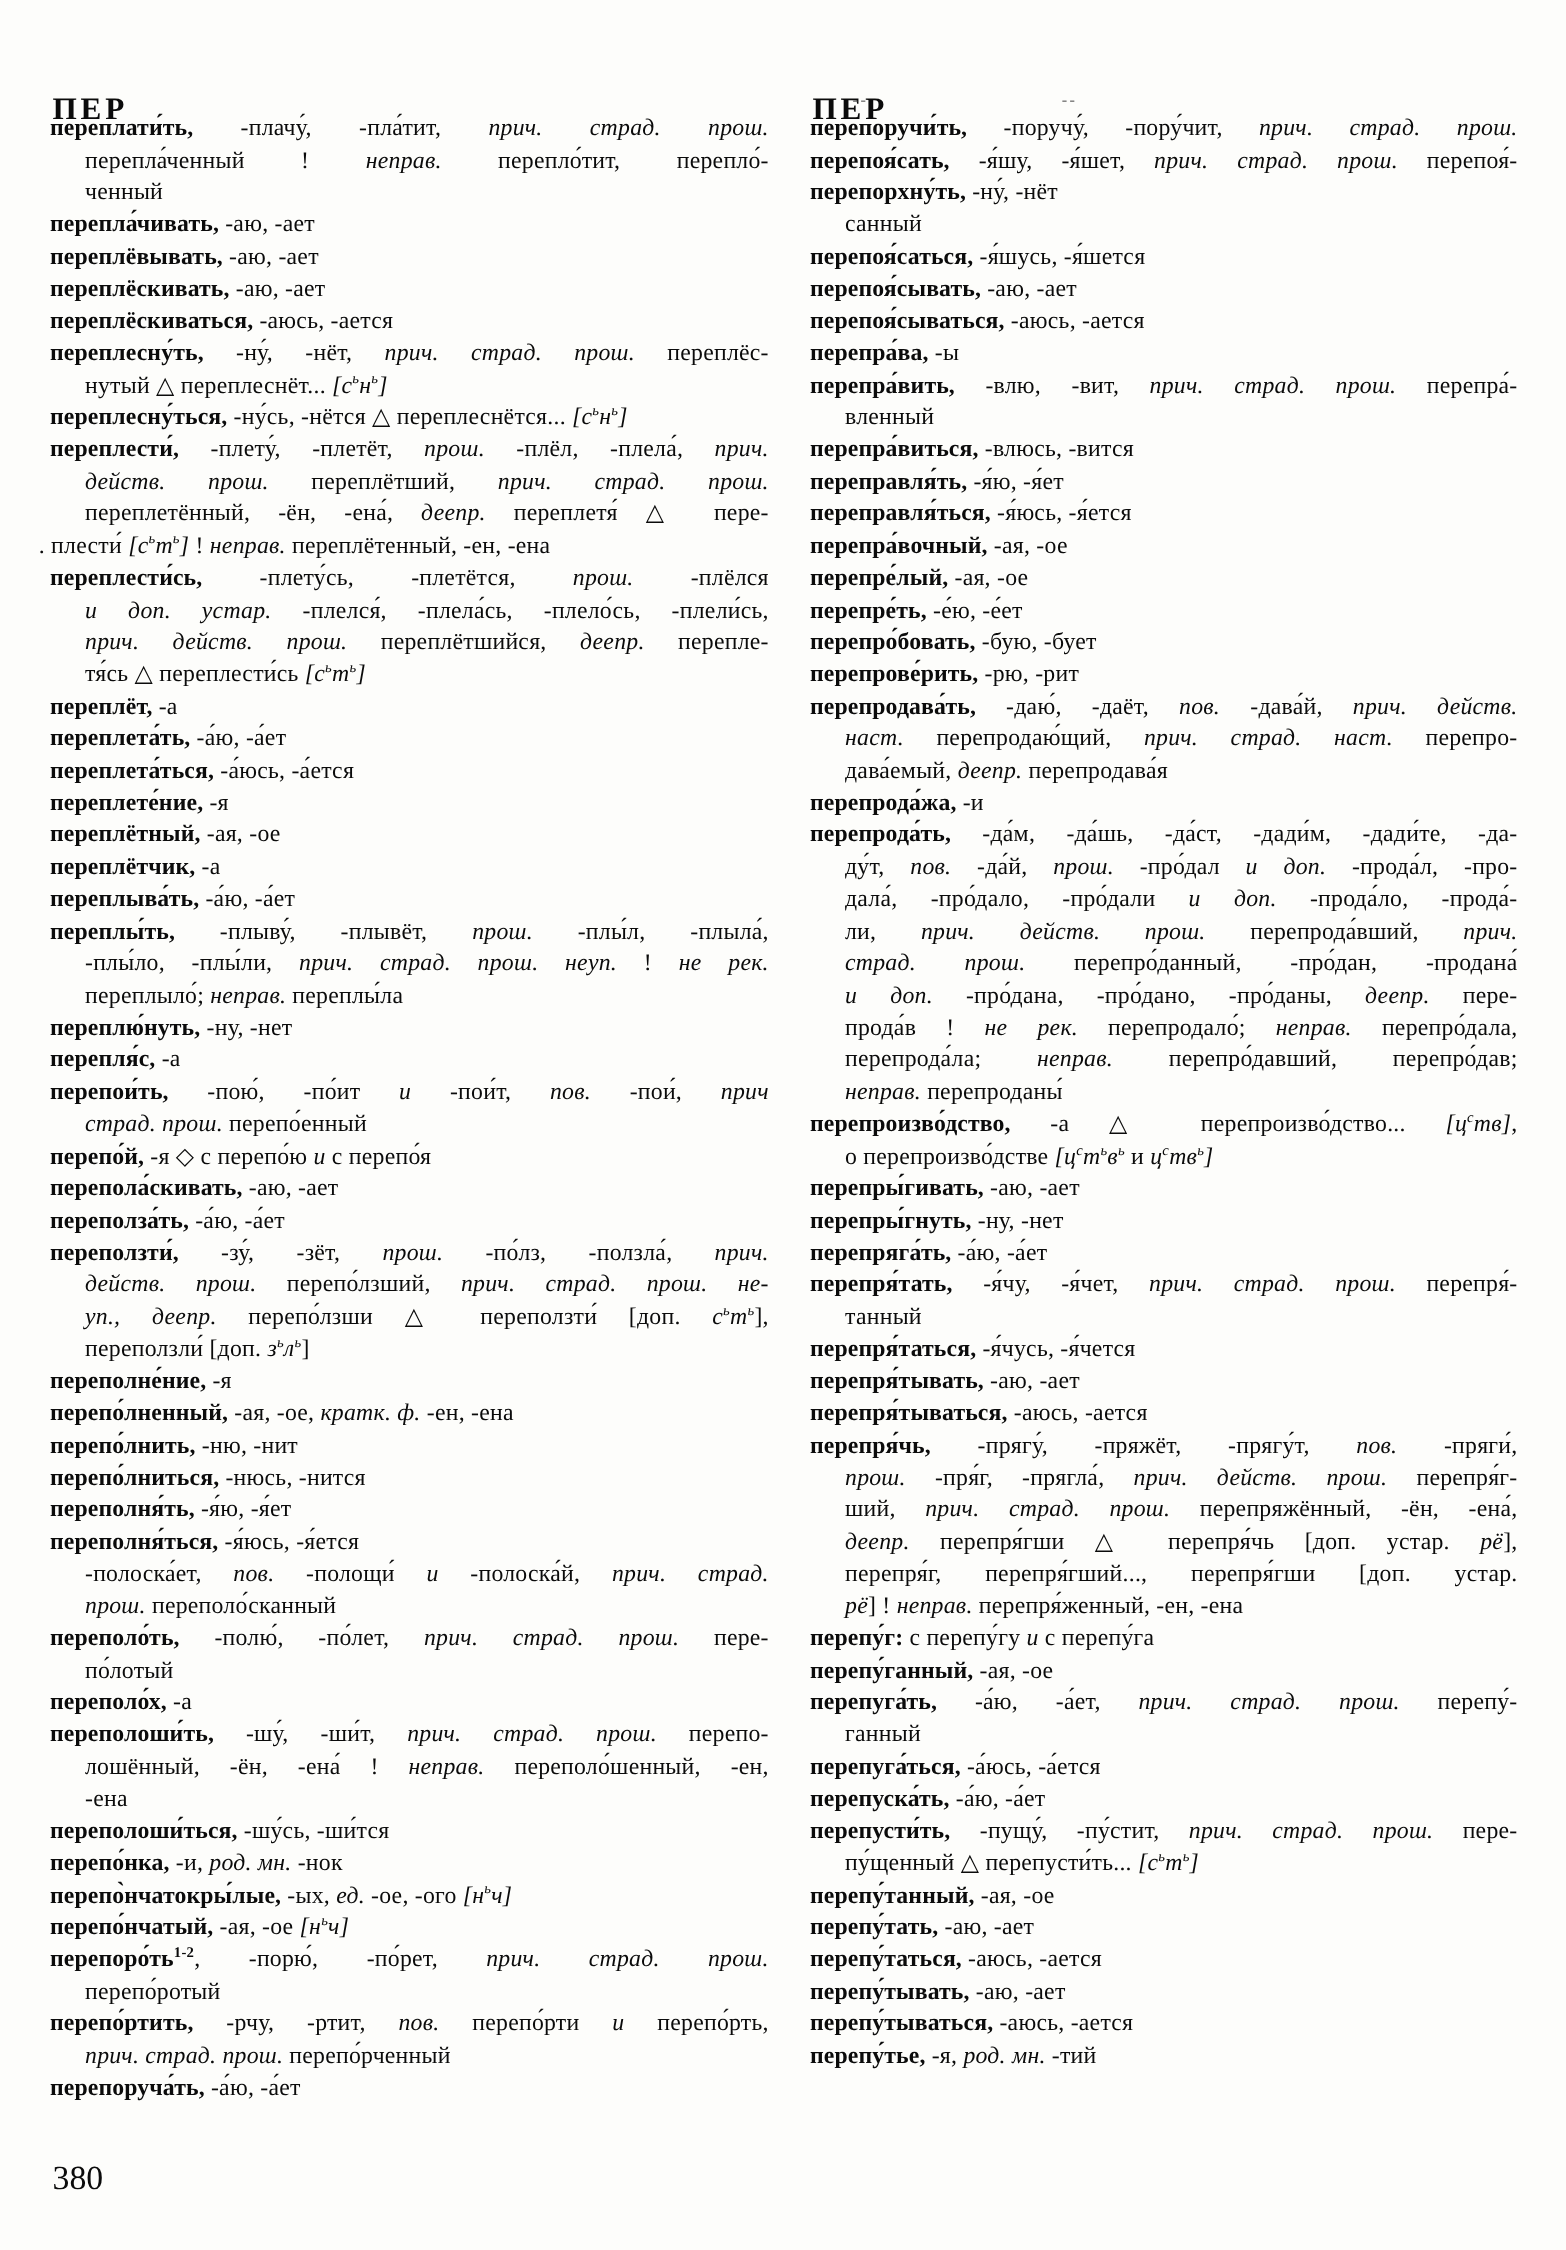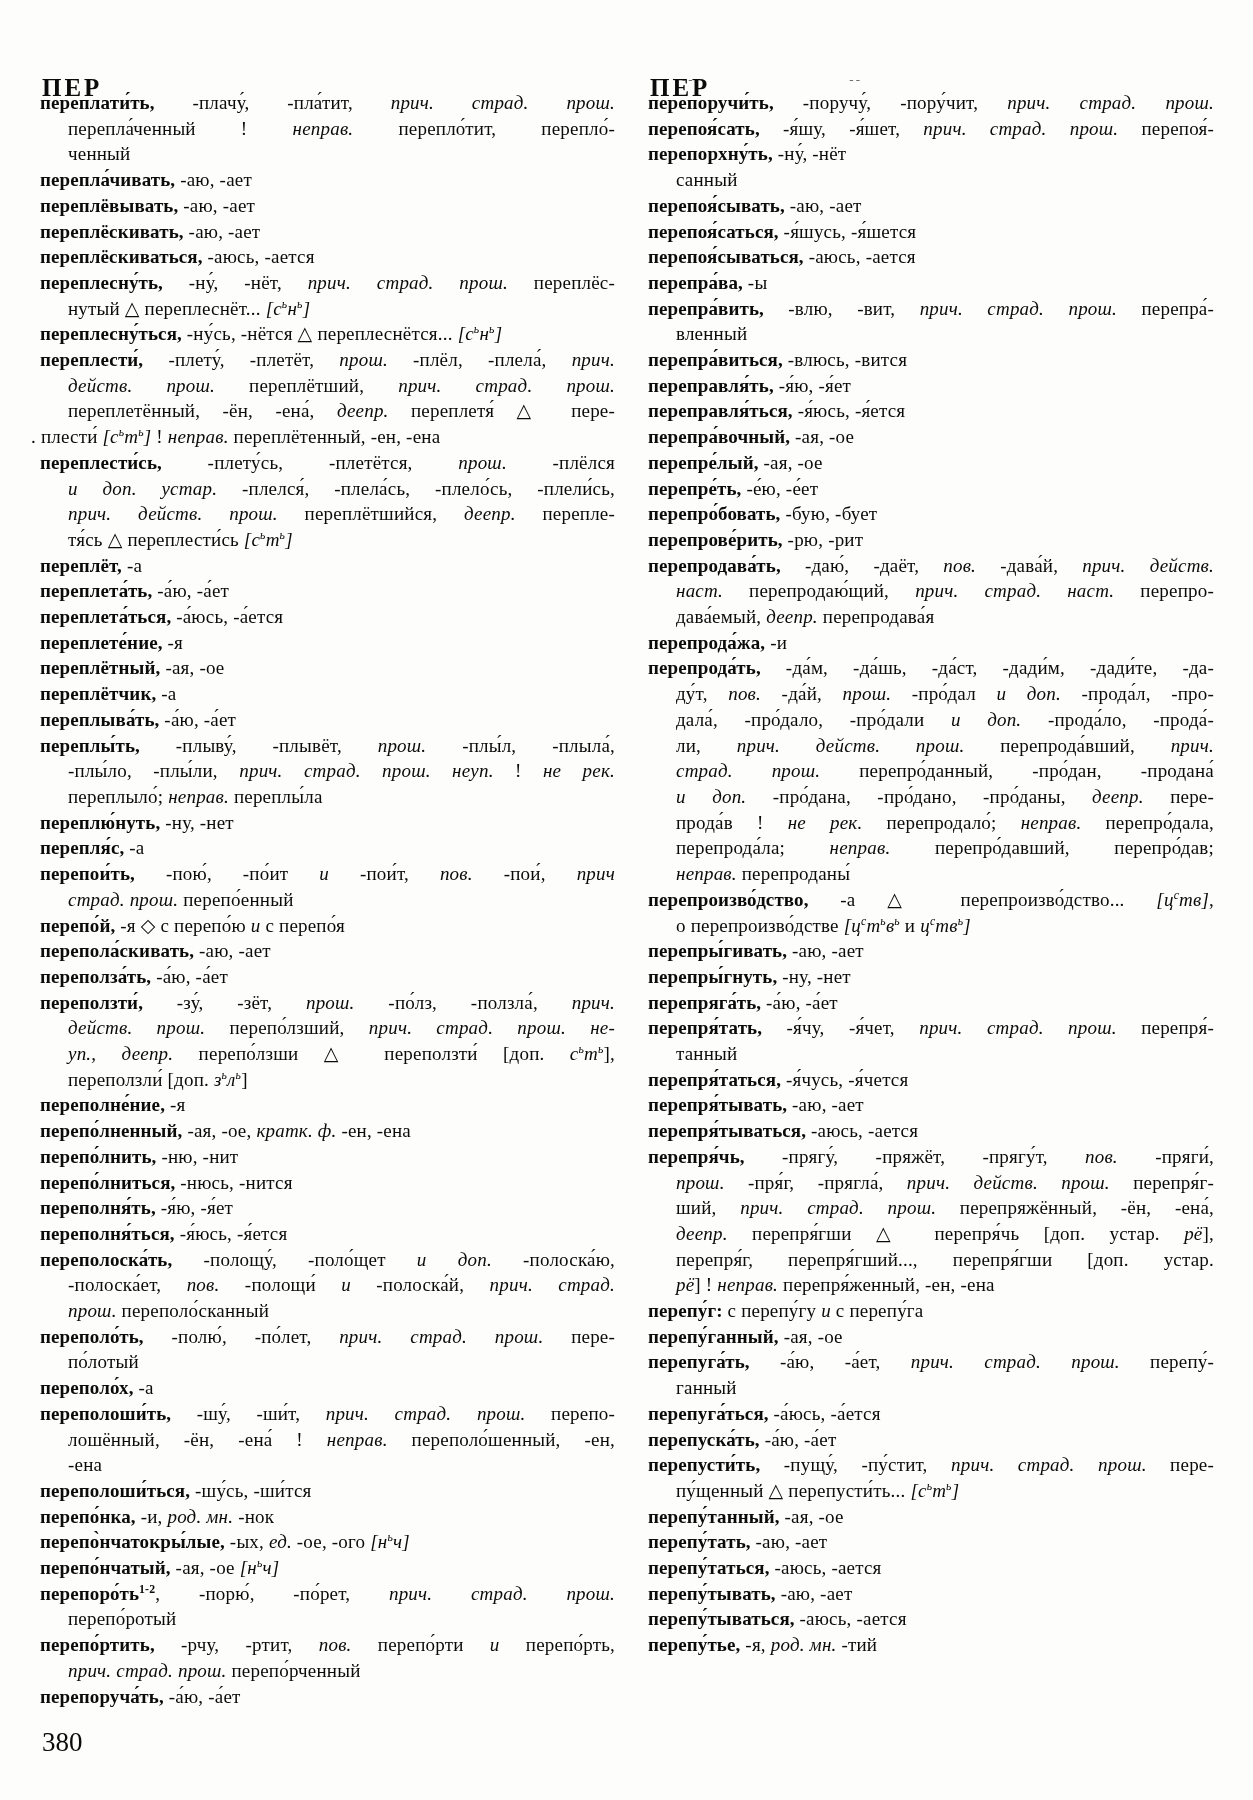--- a/index.html
+++ b/index.html
@@ -91,21 +91,20 @@
     <div class="line j"><b class="hw">переползти́,</b><span> -зу́, -зёт, </span><i>прош.</i><span> -по́лз, -ползла́, </span><i>прич.</i></div>
     <div class="line ind j"><i>действ. прош.</i><span> перепо́лзший, </span><i>прич. страд. прош. не-</i></div>
     <div class="line ind j"><i>уп., деепр.</i><span> перепо́лзши △ переползти́ [доп. </span><i class="ph">с<sup>ь</sup>т<sup>ь</sup></i><span>],</span></div>
     <div class="line ind"><span>переползли́ [доп. </span><i class="ph">з<sup>ь</sup>л<sup>ь</sup></i><span>]</span></div>
     <div class="line"><b class="hw">переполне́ние,</b><span> -я</span></div>
     <div class="line"><b class="hw">перепо́лненный,</b><span> -ая, -ое, </span><i>кратк. ф.</i><span> -ен, -ена</span></div>
     <div class="line"><b class="hw">перепо́лнить,</b><span> -ню, -нит</span></div>
     <div class="line"><b class="hw">перепо́лниться,</b><span> -нюсь, -нится</span></div>
     <div class="line"><b class="hw">переполня́ть,</b><span> -я́ю, -я́ет</span></div>
     <div class="line"><b class="hw">переполня́ться,</b><span> -я́юсь, -я́ется</span></div>
-    <div class="line j"><b class="hw">переполоска́ть,</b><span> -полощу́, -поло́щет </span><i>и доп.</i><span> -полоска́ю,</span></div>
     <div class="line ind j"><span>-полоска́ет, </span><i>пов.</i><span> -полощи́ </span><i>и</i><span> -полоска́й, </span><i>прич. страд.</i></div>
     <div class="line ind"><i>прош.</i><span> переполо́сканный</span></div>
     <div class="line j"><b class="hw">переполо́ть,</b><span> -полю́, -по́лет, </span><i>прич. страд. прош.</i><span> пере-</span></div>
     <div class="line ind"><span>по́лотый</span></div>
     <div class="line"><b class="hw">переполо́х,</b><span> -а</span></div>
     <div class="line j"><b class="hw">переполоши́ть,</b><span> -шу́, -ши́т, </span><i>прич. страд. прош.</i><span> перепо-</span></div>
     <div class="line ind j"><span>лошённый, -ён, -ена́ ! </span><i>неправ.</i><span> переполо́шенный, -ен,</span></div>
     <div class="line ind"><span>-ена</span></div>
     <div class="line"><b class="hw">переполоши́ться,</b><span> -шу́сь, -ши́тся</span></div>
     <div class="line"><b class="hw">перепо́нка,</b><span> -и, </span><i>род. мн.</i><span> -нок</span></div>
@@ -115,22 +114,22 @@
     <div class="line ind"><span>перепо́ротый</span></div>
     <div class="line j"><b class="hw">перепо́ртить,</b><span> -рчу, -ртит, </span><i>пов.</i><span> перепо́рти </span><i>и</i><span> перепо́рть,</span></div>
     <div class="line ind"><i>прич. страд. прош.</i><span> перепо́рченный</span></div>
     <div class="line"><b class="hw">перепоруча́ть,</b><span> -а́ю, -а́ет</span></div>
   </div>
 <div class="col colR" id="col-right">
     <div class="line j"><b class="hw">перепоручи́ть,</b><span> -поручу́, -пору́чит, </span><i>прич. страд. прош.</i></div>
     <div class="line j"><b class="hw">перепоя́сать,</b><span> -я́шу, -я́шет, </span><i>прич. страд. прош.</i><span> перепоя́-</span></div>
     <div class="line"><b class="hw">перепорхну́ть,</b><span> -ну́, -нёт</span></div>
     <div class="line ind"><span>санный</span></div>
+    <div class="line"><b class="hw">перепоя́саться,</b><span> -я́шусь, -я́шется</span></div>
     <div class="line"><b class="hw">перепоя́сывать,</b><span> -аю, -ает</span></div>
-    <div class="line"><b class="hw">перепоя́саться,</b><span> -я́шусь, -я́шется</span></div>
     <div class="line"><b class="hw">перепоя́сываться,</b><span> -аюсь, -ается</span></div>
     <div class="line"><b class="hw">перепра́ва,</b><span> -ы</span></div>
     <div class="line j"><b class="hw">перепра́вить,</b><span> -влю, -вит, </span><i>прич. страд. прош.</i><span> перепра́-</span></div>
     <div class="line ind"><span>вленный</span></div>
     <div class="line"><b class="hw">перепра́виться,</b><span> -влюсь, -вится</span></div>
     <div class="line"><b class="hw">переправля́ть,</b><span> -я́ю, -я́ет</span></div>
     <div class="line"><b class="hw">переправля́ться,</b><span> -я́юсь, -я́ется</span></div>
     <div class="line"><b class="hw">перепра́вочный,</b><span> -ая, -ое</span></div>
     <div class="line"><b class="hw">перепре́лый,</b><span> -ая, -ое</span></div>
     <div class="line"><b class="hw">перепре́ть,</b><span> -е́ю, -е́ет</span></div>

